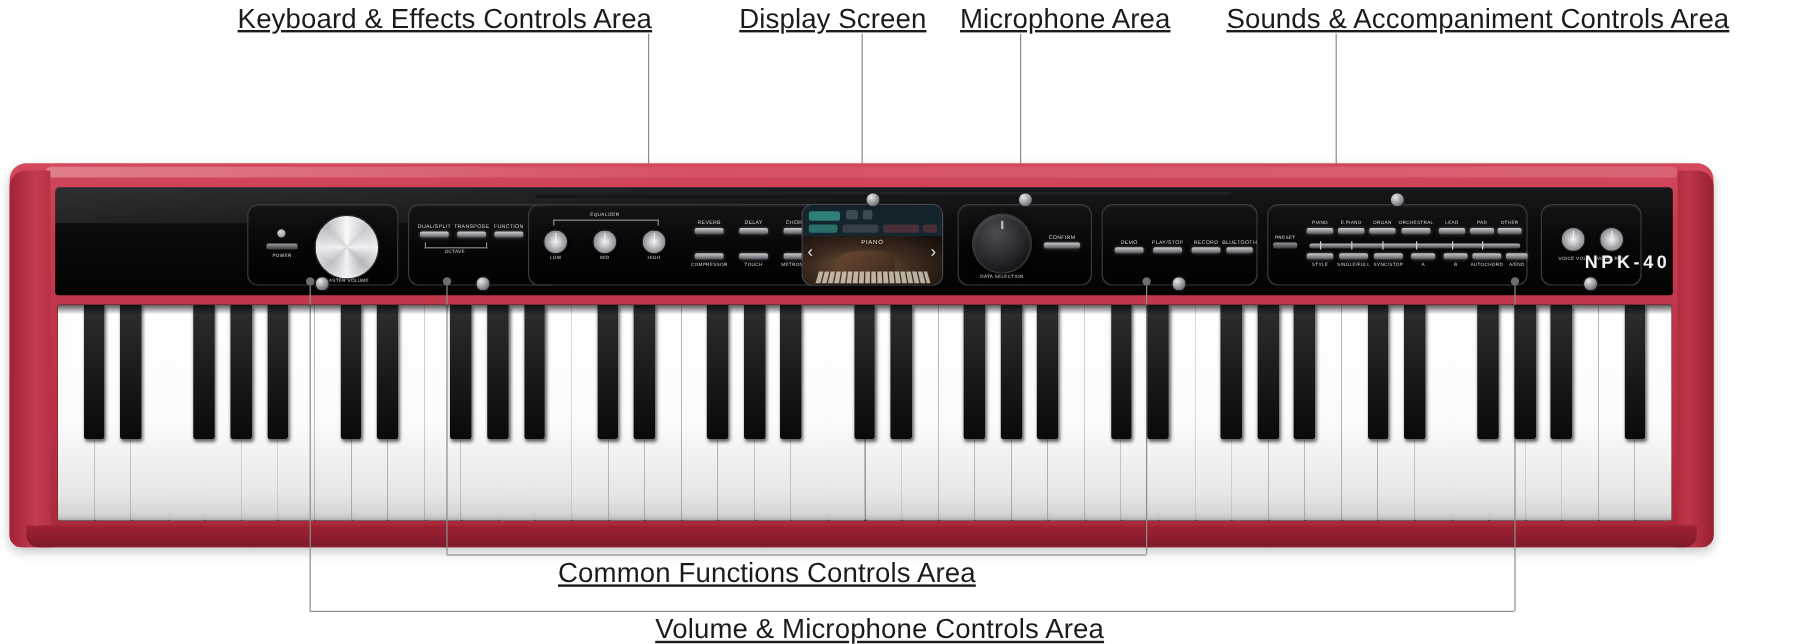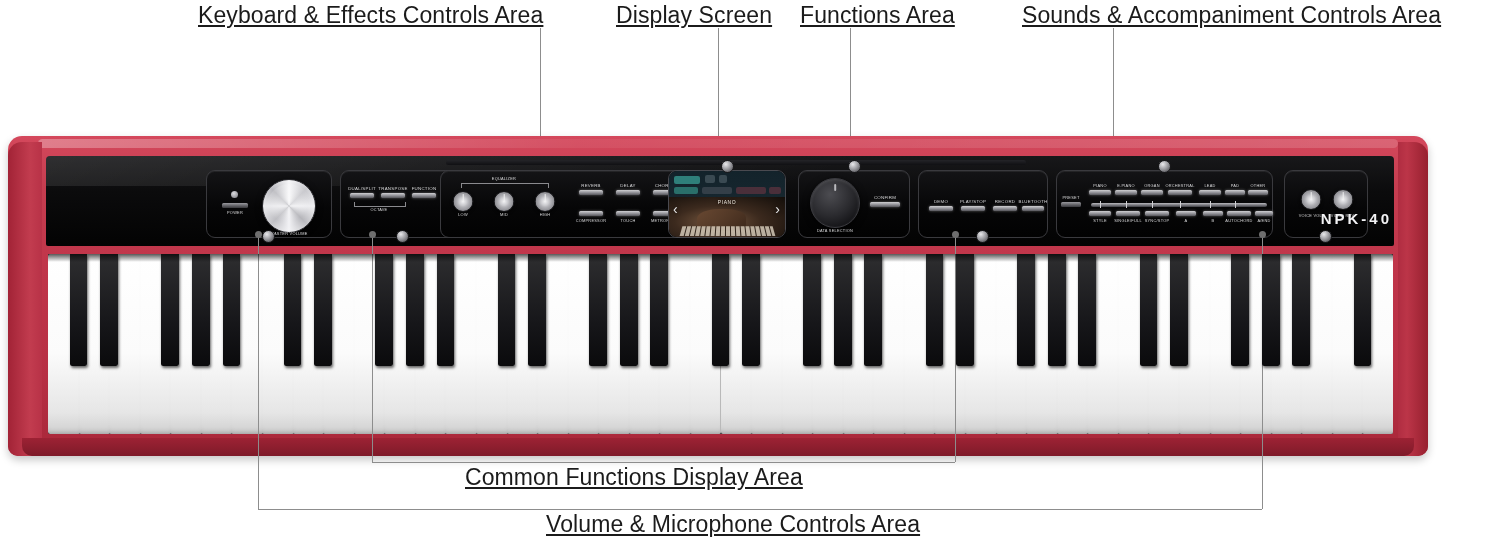--- a/index.html
+++ b/index.html
@@ -199,21 +199,21 @@
   #brand{
     position:absolute;right:36px;top:74px;color:#f2f2f4;
     font-size:15px;font-weight:bold;letter-spacing:3px;
   }
 </style>
 </head>
 <body>
 
 <div class="callout" style="left:198px;top:2px;">Keyboard &amp; Effects Controls Area</div>
 <div class="callout" style="left:616px;top:2px;">Display Screen</div>
-<div class="callout" style="left:800px;top:2px;">Functions Area</div>
+<div class="callout" style="left:800px;top:2px;">Microphone Area</div>
 <div class="callout" style="left:1022px;top:2px;">Sounds &amp; Accompaniment Controls Area</div>
 
 <div class="leader v" style="left:540px;top:28px;height:138px;"></div>
 <div class="dot" style="left:537px;top:163px;"></div>
 
 <div class="leader v" style="left:718px;top:28px;height:138px;"></div>
 <div class="dot" style="left:715px;top:163px;"></div>
 
 <div class="leader v" style="left:850px;top:28px;height:138px;"></div>
 <div class="dot" style="left:847px;top:163px;"></div>
@@ -458,20 +458,20 @@
       <div class="black-key" style="left: 1305.57px; width: 17.7295px;"></div>
     </div>
   <div id="keybed-shadow"></div>
 </div>
 
 <div class="leader v" style="left:372px;top:238px;height:224px;"></div>
 <div class="dot" style="left:369px;top:231px;"></div>
 <div class="leader h" style="left:372px;top:462px;width:583px;"></div>
 <div class="leader v" style="left:955px;top:238px;height:224px;"></div>
 <div class="dot" style="left:952px;top:231px;"></div>
-<div class="callout" style="left:465px;top:464px;">Common Functions Display Area</div>
+<div class="callout" style="left:465px;top:464px;">Common Functions Controls Area</div>
 
 <div class="leader v" style="left:258px;top:238px;height:271px;"></div>
 <div class="dot" style="left:255px;top:231px;"></div>
 <div class="leader h" style="left:258px;top:509px;width:1004px;"></div>
 <div class="leader v" style="left:1262px;top:238px;height:271px;"></div>
 <div class="dot" style="left:1259px;top:231px;"></div>
 <div class="callout" style="left:546px;top:511px;">Volume &amp; Microphone Controls Area</div>
 
 </body></html>

